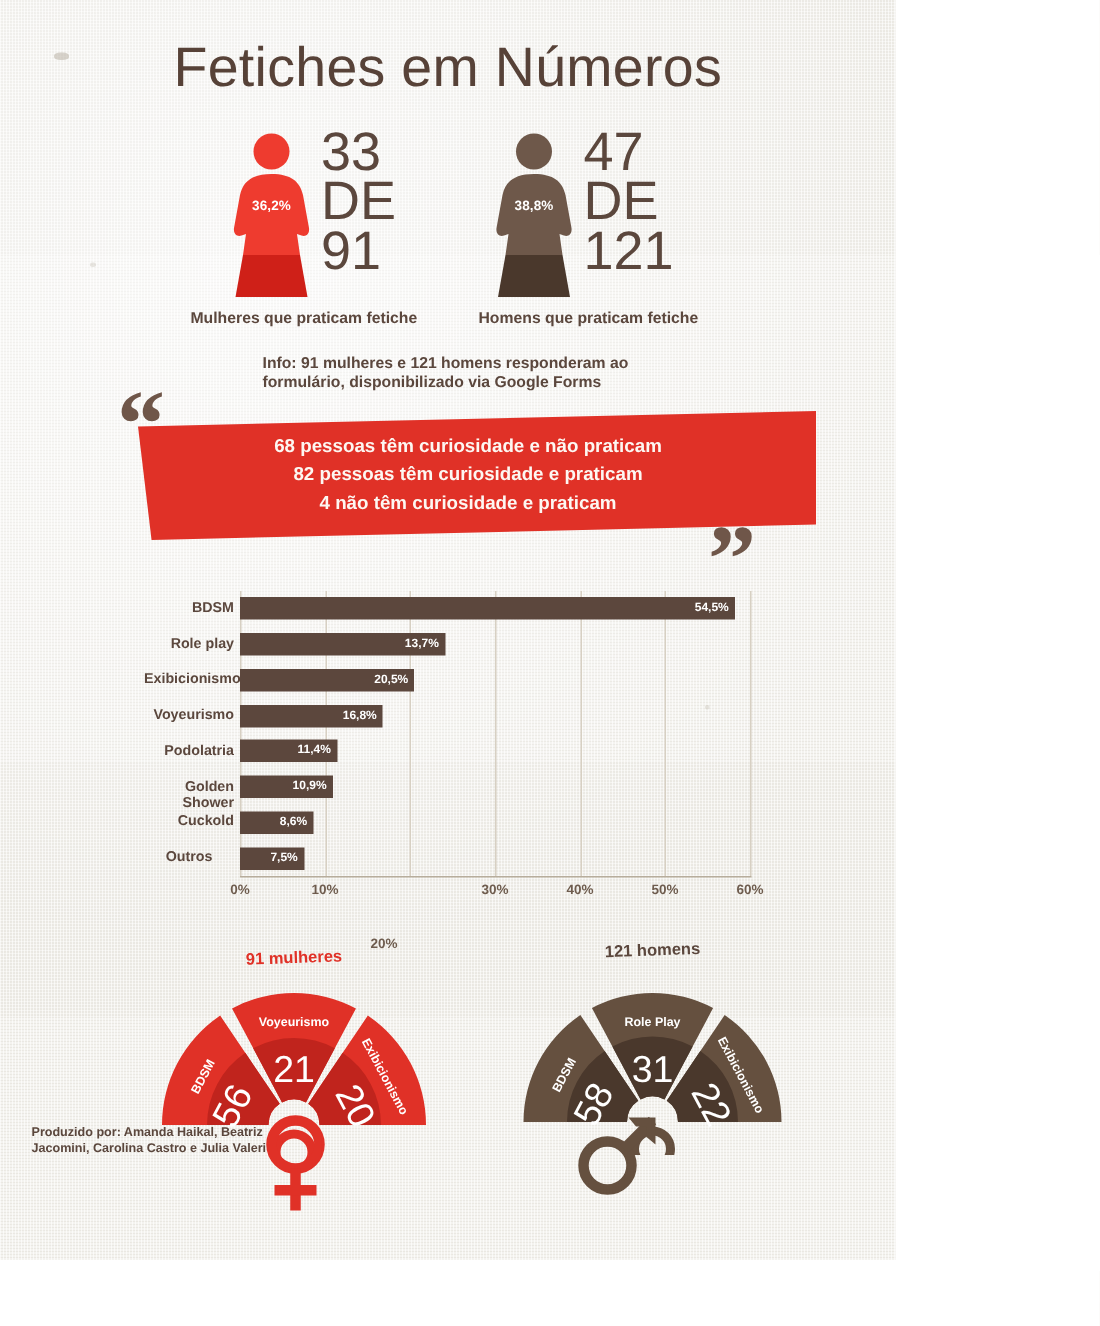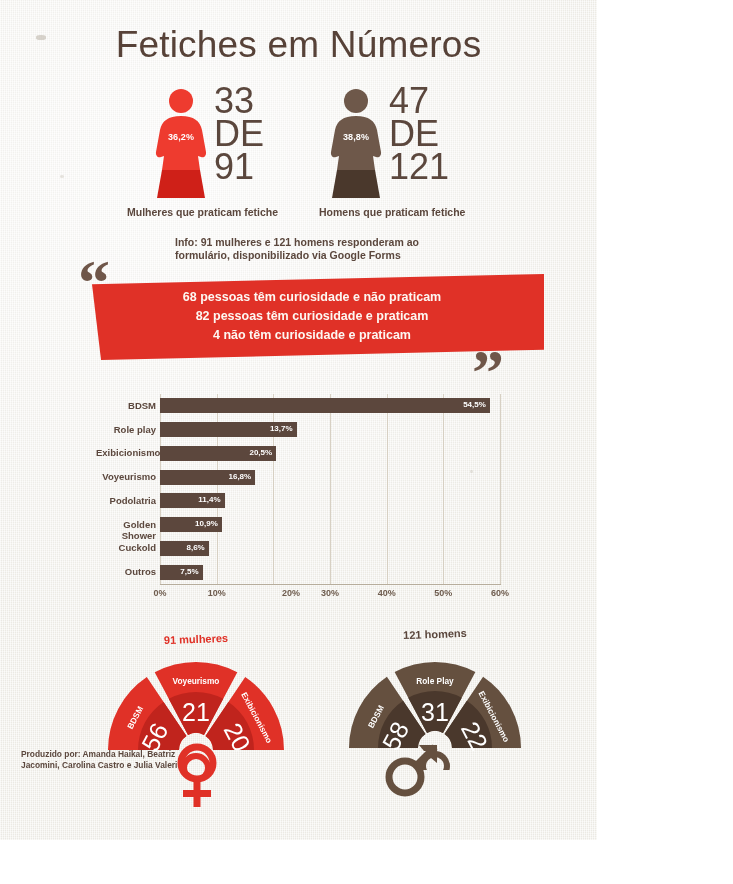--- a/index.html
+++ b/index.html
@@ -161,29 +161,29 @@
           <span class="barval">11,4%</span>
         </div>
         <div class="rowlabel" style="top: 124.625px;">Golden Shower</div>
         <div class="bar" style="left: 0px; top: 123.125px; width: 61.7667px; background: rgb(92, 71, 61);">
           <span class="barval">10,9%</span>
         </div>
         <div class="rowlabel" style="top: 148.375px;">Cuckold</div>
         <div class="bar" style="left: 0px; top: 146.875px; width: 48.7333px; background: rgb(92, 71, 61);">
           <span class="barval">8,6%</span>
         </div>
-        <div class="rowlabel" style="top: 172.125px;">Outros</div>
+        <div class="rowlabel" style="top: 172.125px; text-align: center;">Outros</div>
         <div class="bar" style="left: 0px; top: 170.625px; width: 42.5px; background: rgb(92, 71, 61);">
           <span class="barval">7,5%</span>
         </div>
       </div>
     <div class="axisline"></div>
   <div class="tick" style="left: 44px;">0%</div>
       <div class="tick" style="left: 100.667px;">10%</div>
-      <div class="tick" style="left: 175px;">20%</div>
+      <div class="tick" style="left: 140px; margin-top: 36px;">20%</div>
       <div class="tick" style="left: 214px;">30%</div>
       <div class="tick" style="left: 270.667px;">40%</div>
       <div class="tick" style="left: 327.333px;">50%</div>
       <div class="tick" style="left: 384px;">60%</div>
     </div>
 
   <div class="fan" id="fan-women">
     <div class="fan-title">91 mulheres</div>
   <svg class="fan-svg" width="190" height="120" viewBox="0 0 190 120">
         <path d="M7 94.99999999999999 A88 88 0 0 1 45.791024494574295 22.044693615156334 L85.49372064099731 80.90636126656429 A17 17 0 0 0 78 95 Z" fill="#e03127"></path>

